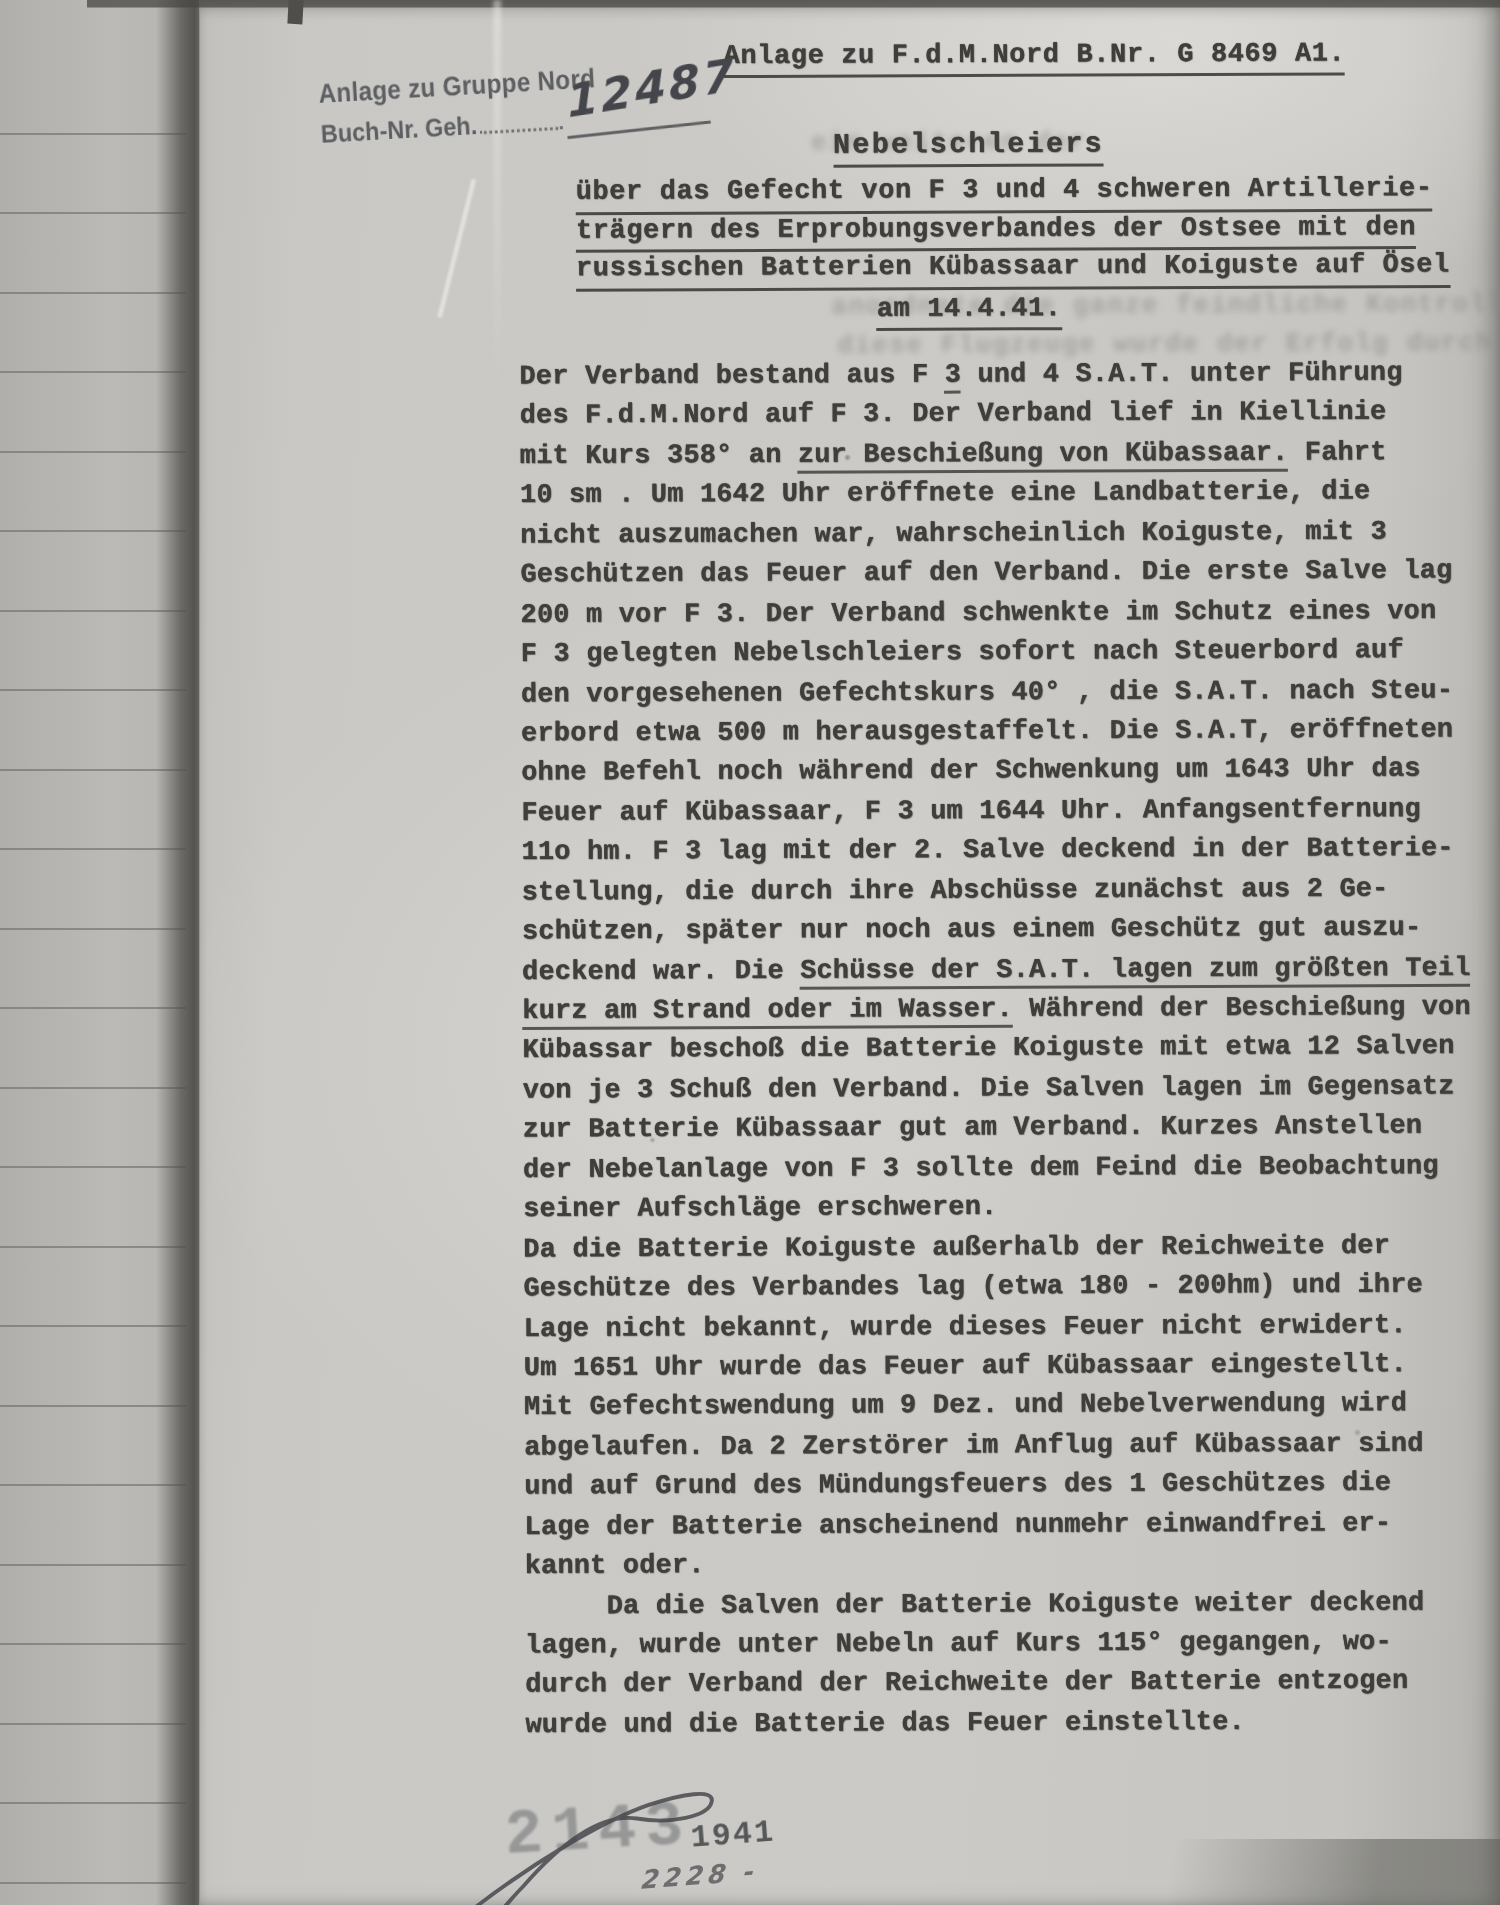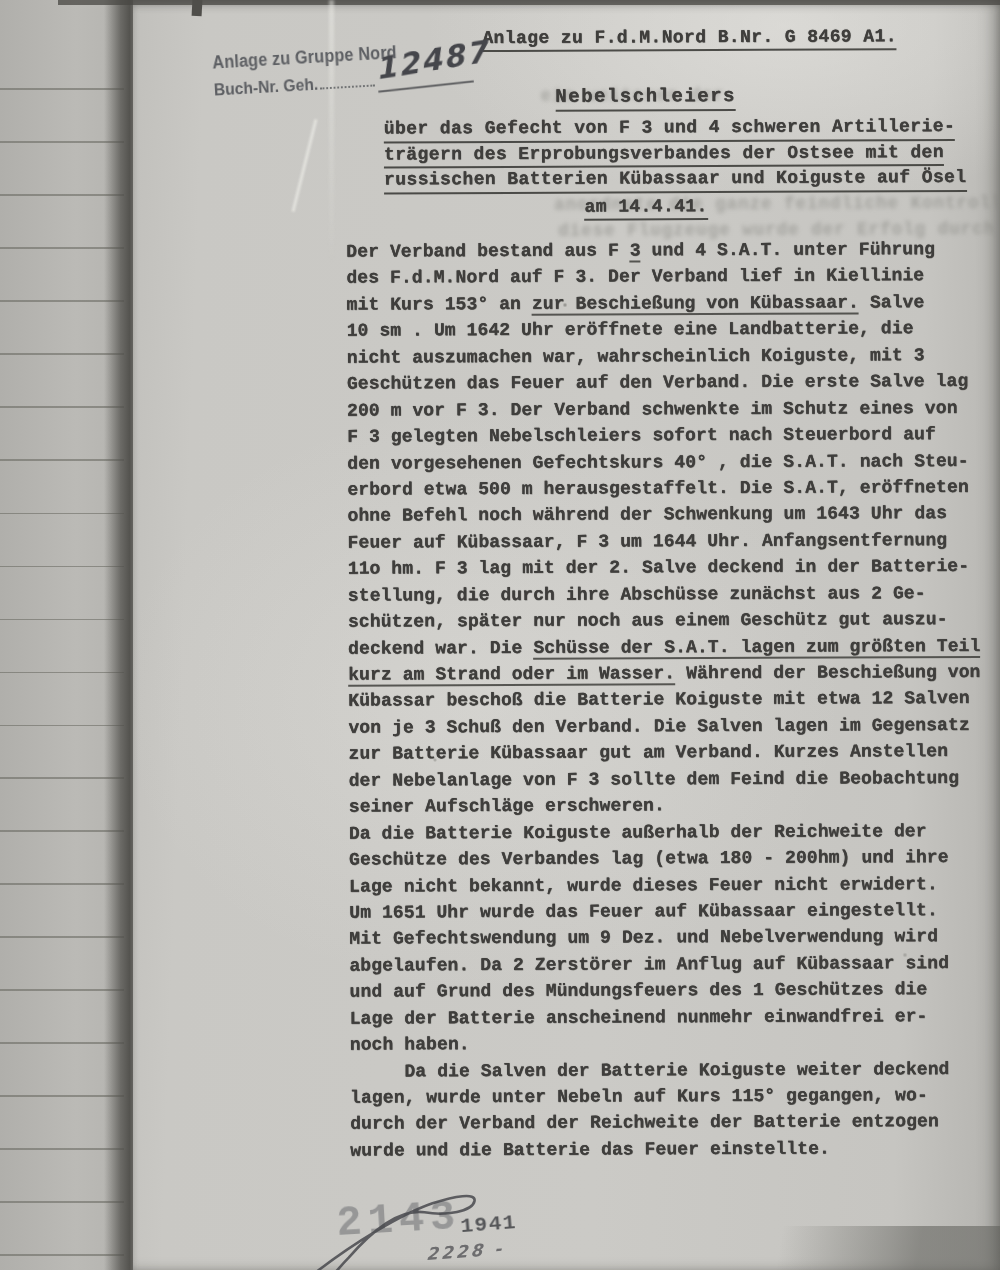--- a/index.html
+++ b/index.html
@@ -160,21 +160,21 @@
         <span class="ul">russischen Batterien Kübassaar und Koiguste auf Ösel</span>
       </div>
       <div class="date-line typed">
         <span class="ul">am 14.4.41.</span>
       </div>
     </div>
 
     <div class="body-text typed">
         <div class="tline"><span>Der Verband bestand aus F </span><span class="useg">3</span><span> und 4 S.A.T. unter Führung</span></div>
         <div class="tline"><span>des F.d.M.Nord auf F 3. Der Verband lief in Kiellinie</span></div>
-        <div class="tline"><span>mit Kurs 153° an </span><span class="useg">zur Beschießung von Kübassaar.</span><span> Salve</span></div>
+        <div class="tline"><span>mit Kurs 358° an </span><span class="useg">zur Beschießung von Kübassaar.</span><span> Fahrt</span></div>
         <div class="tline"><span>10 sm . Um 1642 Uhr eröffnete eine Landbatterie, die</span></div>
         <div class="tline"><span>nicht auszumachen war, wahrscheinlich Koiguste, mit 3</span></div>
         <div class="tline"><span>Geschützen das Feuer auf den Verband. Die erste Salve lag</span></div>
         <div class="tline"><span>200 m vor F 3. Der Verband schwenkte im Schutz eines von</span></div>
         <div class="tline"><span>F 3 gelegten Nebelschleiers sofort nach Steuerbord auf</span></div>
         <div class="tline"><span>den vorgesehenen Gefechtskurs 40° , die S.A.T. nach Steu-</span></div>
         <div class="tline"><span>erbord etwa 500 m herausgestaffelt. Die S.A.T, eröffneten</span></div>
         <div class="tline"><span>ohne Befehl noch während der Schwenkung um 1643 Uhr das</span></div>
         <div class="tline"><span>Feuer auf Kübassaar, F 3 um 1644 Uhr. Anfangsentfernung</span></div>
         <div class="tline"><span>11o hm. F 3 lag mit der 2. Salve deckend in der Batterie-</span></div>
@@ -188,21 +188,21 @@
         <div class="tline"><span>der Nebelanlage von F 3 sollte dem Feind die Beobachtung</span></div>
         <div class="tline"><span>seiner Aufschläge erschweren.</span></div>
         <div class="tline"><span>Da die Batterie Koiguste außerhalb der Reichweite der</span></div>
         <div class="tline"><span>Geschütze des Verbandes lag (etwa 180 - 200hm) und ihre</span></div>
         <div class="tline"><span>Lage nicht bekannt, wurde dieses Feuer nicht erwidert.</span></div>
         <div class="tline"><span>Um 1651 Uhr wurde das Feuer auf Kübassaar eingestellt.</span></div>
         <div class="tline"><span>Mit Gefechtswendung um 9 Dez. und Nebelverwendung wird</span></div>
         <div class="tline"><span>abgelaufen. Da 2 Zerstörer im Anflug auf Kübassaar sind</span></div>
         <div class="tline"><span>und auf Grund des Mündungsfeuers des 1 Geschützes die</span></div>
         <div class="tline"><span>Lage der Batterie anscheinend nunmehr einwandfrei er-</span></div>
-        <div class="tline"><span>noch haben.</span></div>
+        <div class="tline"><span>kannt oder.</span></div>
         <div class="tline"><span>     Da die Salven der Batterie Koiguste weiter deckend</span></div>
         <div class="tline"><span>lagen, wurde unter Nebeln auf Kurs 115° gegangen, wo-</span></div>
         <div class="tline"><span>durch der Verband der Reichweite der Batterie entzogen</span></div>
         <div class="tline"><span>wurde und die Batterie das Feuer einstellte.</span></div>
       </div>
 
     <div class="dept">
       <div>1.Abt</div>
       <div>Skl.</div>
     </div>

